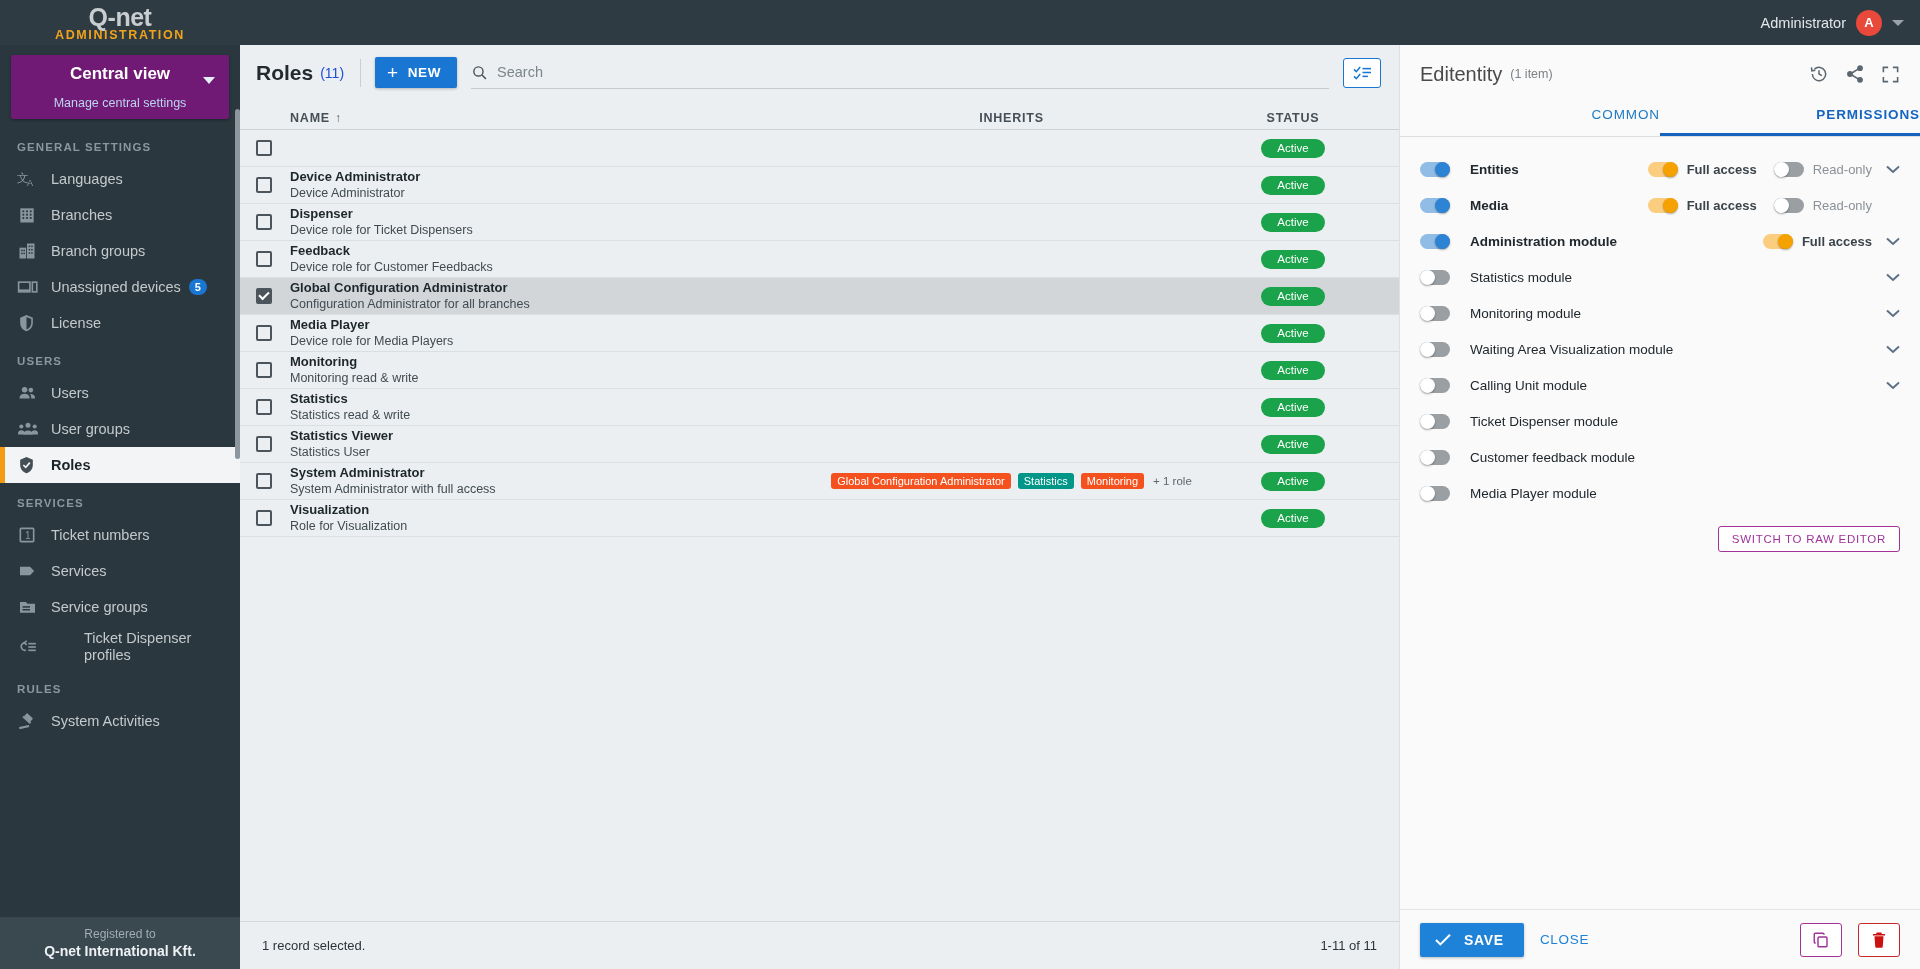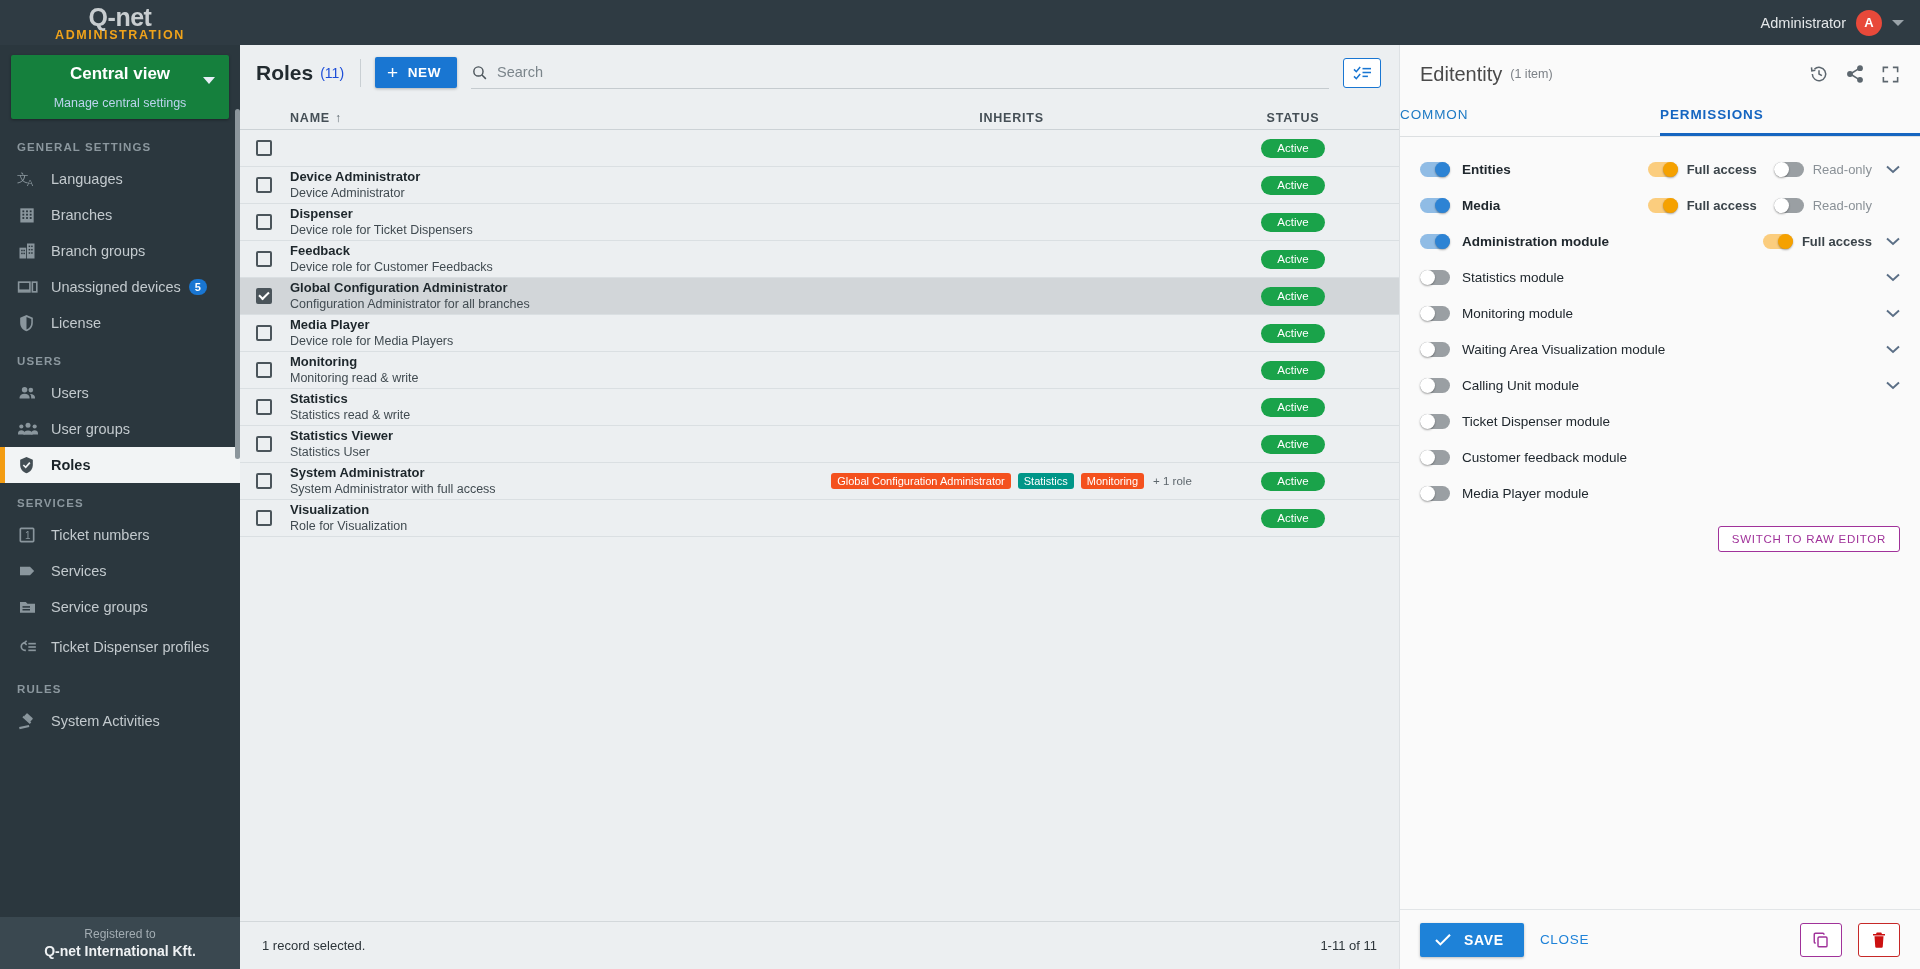--- a/index.html
+++ b/index.html
@@ -41,40 +41,40 @@
   
   .body-row { display: flex; flex: 1; min-height: 0; }
 
   
   .sidebar {
     width: 240px; flex: 0 0 240px; background: #2b373e; display: flex; flex-direction: column;
     position: relative;
   }
   .sidebar-scroll { flex: 1; overflow: hidden; position: relative; }
   .central-view {
-    margin: 10px 11px 8px 11px; background: #15803d; border-radius: 2px;
+    margin: 10px 11px 8px 11px; background: #701a75; border-radius: 2px;
     padding: 9px 12px 8px 12px; position: relative; cursor: pointer;
     box-shadow: 0 1px 3px rgba(0,0,0,.35);
   }
   .cv-title { color: #fff; font-size: 17px; font-weight: bold; text-align: center; line-height: 20px; }
   .cv-sub { color: #bcd4ee; font-size: 12.5px; text-align: center; line-height: 15px; margin-top: 12px; }
   .cv-caret {
     position: absolute; right: 14px; top: 22px;
     width: 0; height: 0; border-left: 6px solid transparent; border-right: 6px solid transparent;
     border-top: 7px solid #e7eef7;
   }
   .sec-label {
     color: #8b979e; font-size: 11.5px; font-weight: bold; letter-spacing: 1.1px;
     padding: 14px 0 8px 17px;
   }
   .nav-item {
     display: flex; align-items: center; height: 36px; padding-left: 17px; cursor: pointer;
     position: relative; color: #c3cace; font-size: 14.5px;
   }
-  .nav-item.two-line { height: 44px; }
+  .nav-item.two-line { height: 44px; gap: 33px; }
   .nav-item .ico {
     width: 34px; flex: 0 0 34px; display: flex; align-items: center; color: #8a969d;
   }
   .nav-item .lbl { line-height: 17px; }
   .nav-item.active {
     background: #f2f4f5; color: #1b2429; font-weight: bold;
   }
   .nav-item.active .ico { color: #444e54; }
   .nav-item.active::before {
     content: ""; position: absolute; left: 0; top: 0; bottom: 0; width: 5px; background: #f39c12;
@@ -175,41 +175,41 @@
 
   
   .panel { width: 520px; flex: 0 0 520px; background: #fafafa; display: flex; flex-direction: column; }
   .panel-head { display: flex; align-items: center; height: 50px; padding: 8px 20px 0 20px; }
   .panel-title { font-size: 20px; color: #4a4a4a; }
   .panel-sub { font-size: 12.5px; color: #7c8187; margin-left: 8px; }
   .ph-spacer { flex: 1; }
   .ph-icons { display: flex; align-items: center; gap: 16px; color: #5c666e; }
   .tabs { display: flex; border-bottom: 1px solid #dcdfe1; }
   .tab {
-    flex: 1; text-align: left; font-size: 13.5px; letter-spacing: .9px;
+    flex: 1; text-align: right; font-size: 13.5px; letter-spacing: .9px;
     padding: 12px 0 11px 0; color: #1e7ac4; cursor: pointer;
   }
   .tab.active { color: #1565c0; font-weight: bold; border-bottom: 3px solid #1565c0; }
   .perm-list { flex: 1; padding: 14px 20px 0 20px; overflow: hidden; }
   .perm-row { display: flex; align-items: center; height: 36px; }
   .toggle {
     width: 30px; height: 15px; border-radius: 8px; position: relative; flex: 0 0 30px;
     cursor: pointer;
   }
   .toggle .knob {
     position: absolute; width: 15px; height: 15px; border-radius: 50%; top: 0;
     box-shadow: 0 1px 2px rgba(0,0,0,.35);
   }
   .toggle.on-blue { background: #90bce5; }
   .toggle.on-blue .knob { background: #2d83d4; right: 0; }
   .toggle.on-orange { background: #fbcd7e; }
   .toggle.on-orange .knob { background: #f5a100; right: 0; }
   .toggle.off { background: #9a9fa3; }
   .toggle.off .knob { background: #fff; left: 0; }
-  .perm-label { font-size: 13.5px; color: #20282e; margin-left: 12px; }
+  .perm-label { font-size: 13.5px; color: #20282e; margin-left: 20px; }
   .perm-label.bold { font-weight: bold; }
   .perm-spacer { flex: 1; }
   .acc-group { display: flex; align-items: center; gap: 9px; }
   .acc-text { font-size: 13px; color: #3b444a; }
   .acc-text.bold { font-weight: bold; }
   .acc-text.muted { color: #8a9197; }
   .chev { color: #5b6f86; font-size: 15px; margin-left: 14px; width: 14px; text-align: center; cursor: pointer; }
   .chev.hidden { visibility: hidden; }
   .raw-editor-wrap { display: flex; justify-content: flex-end; padding: 18px 20px 0 20px; }
   .btn-raw {

